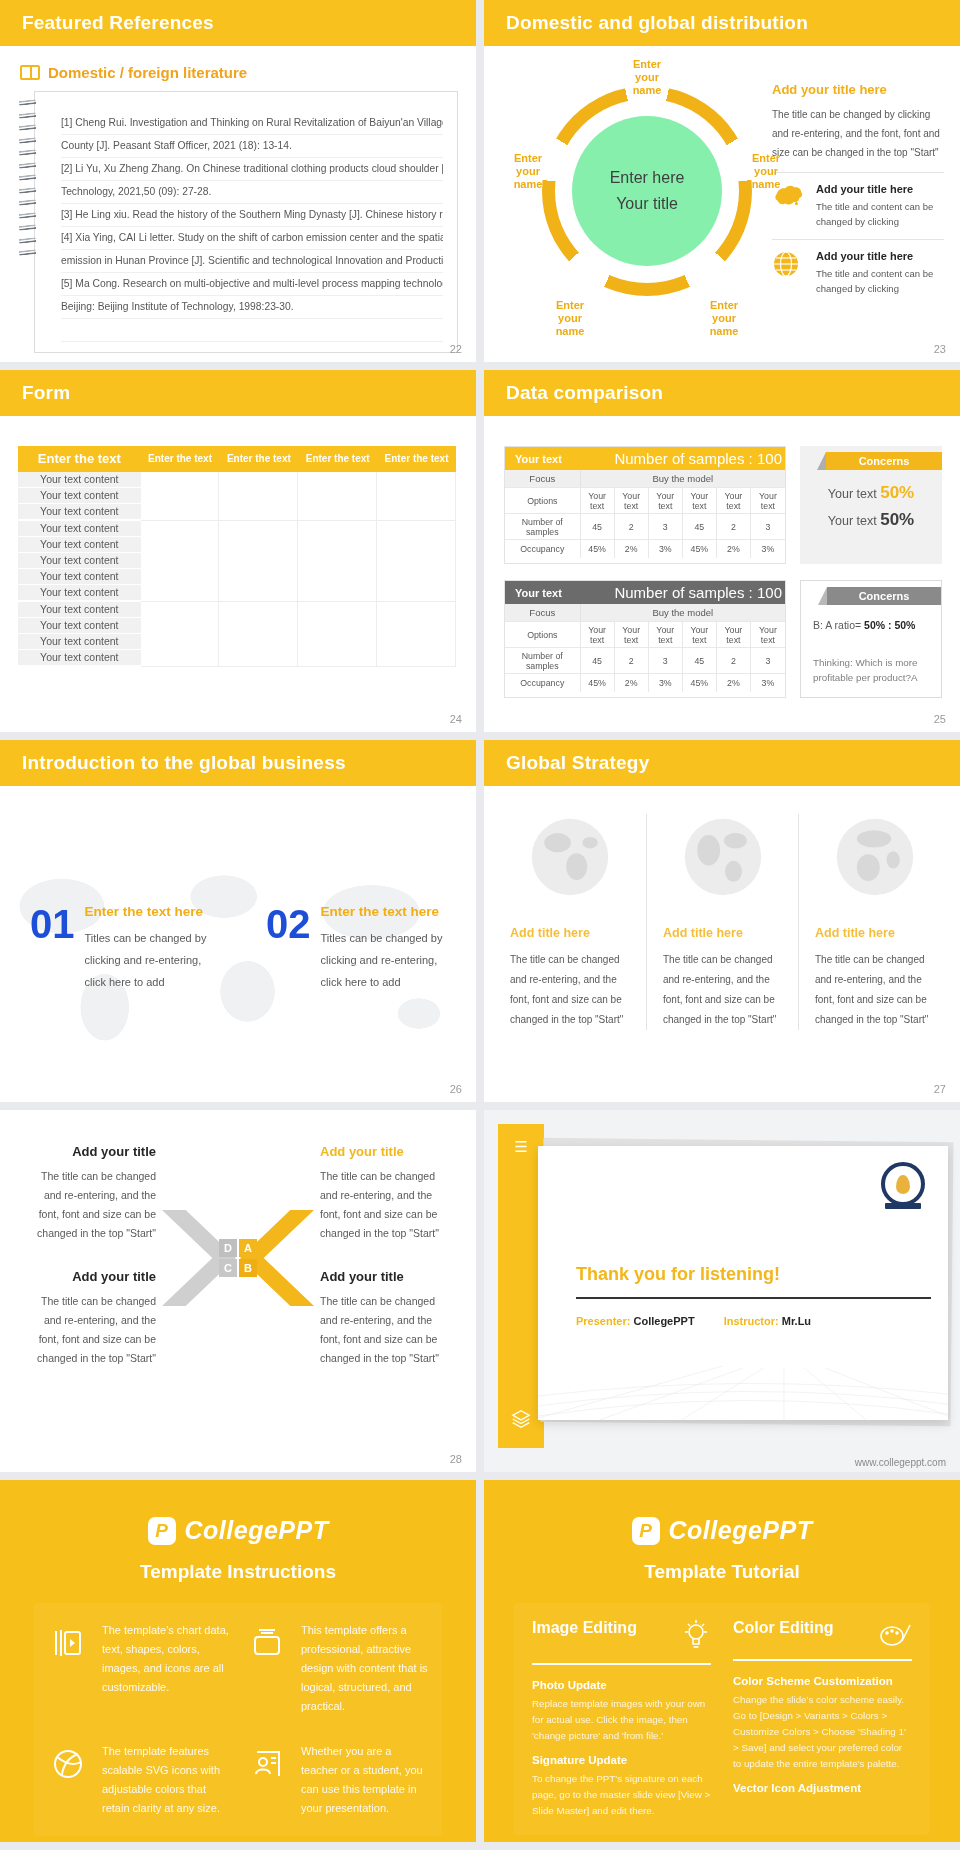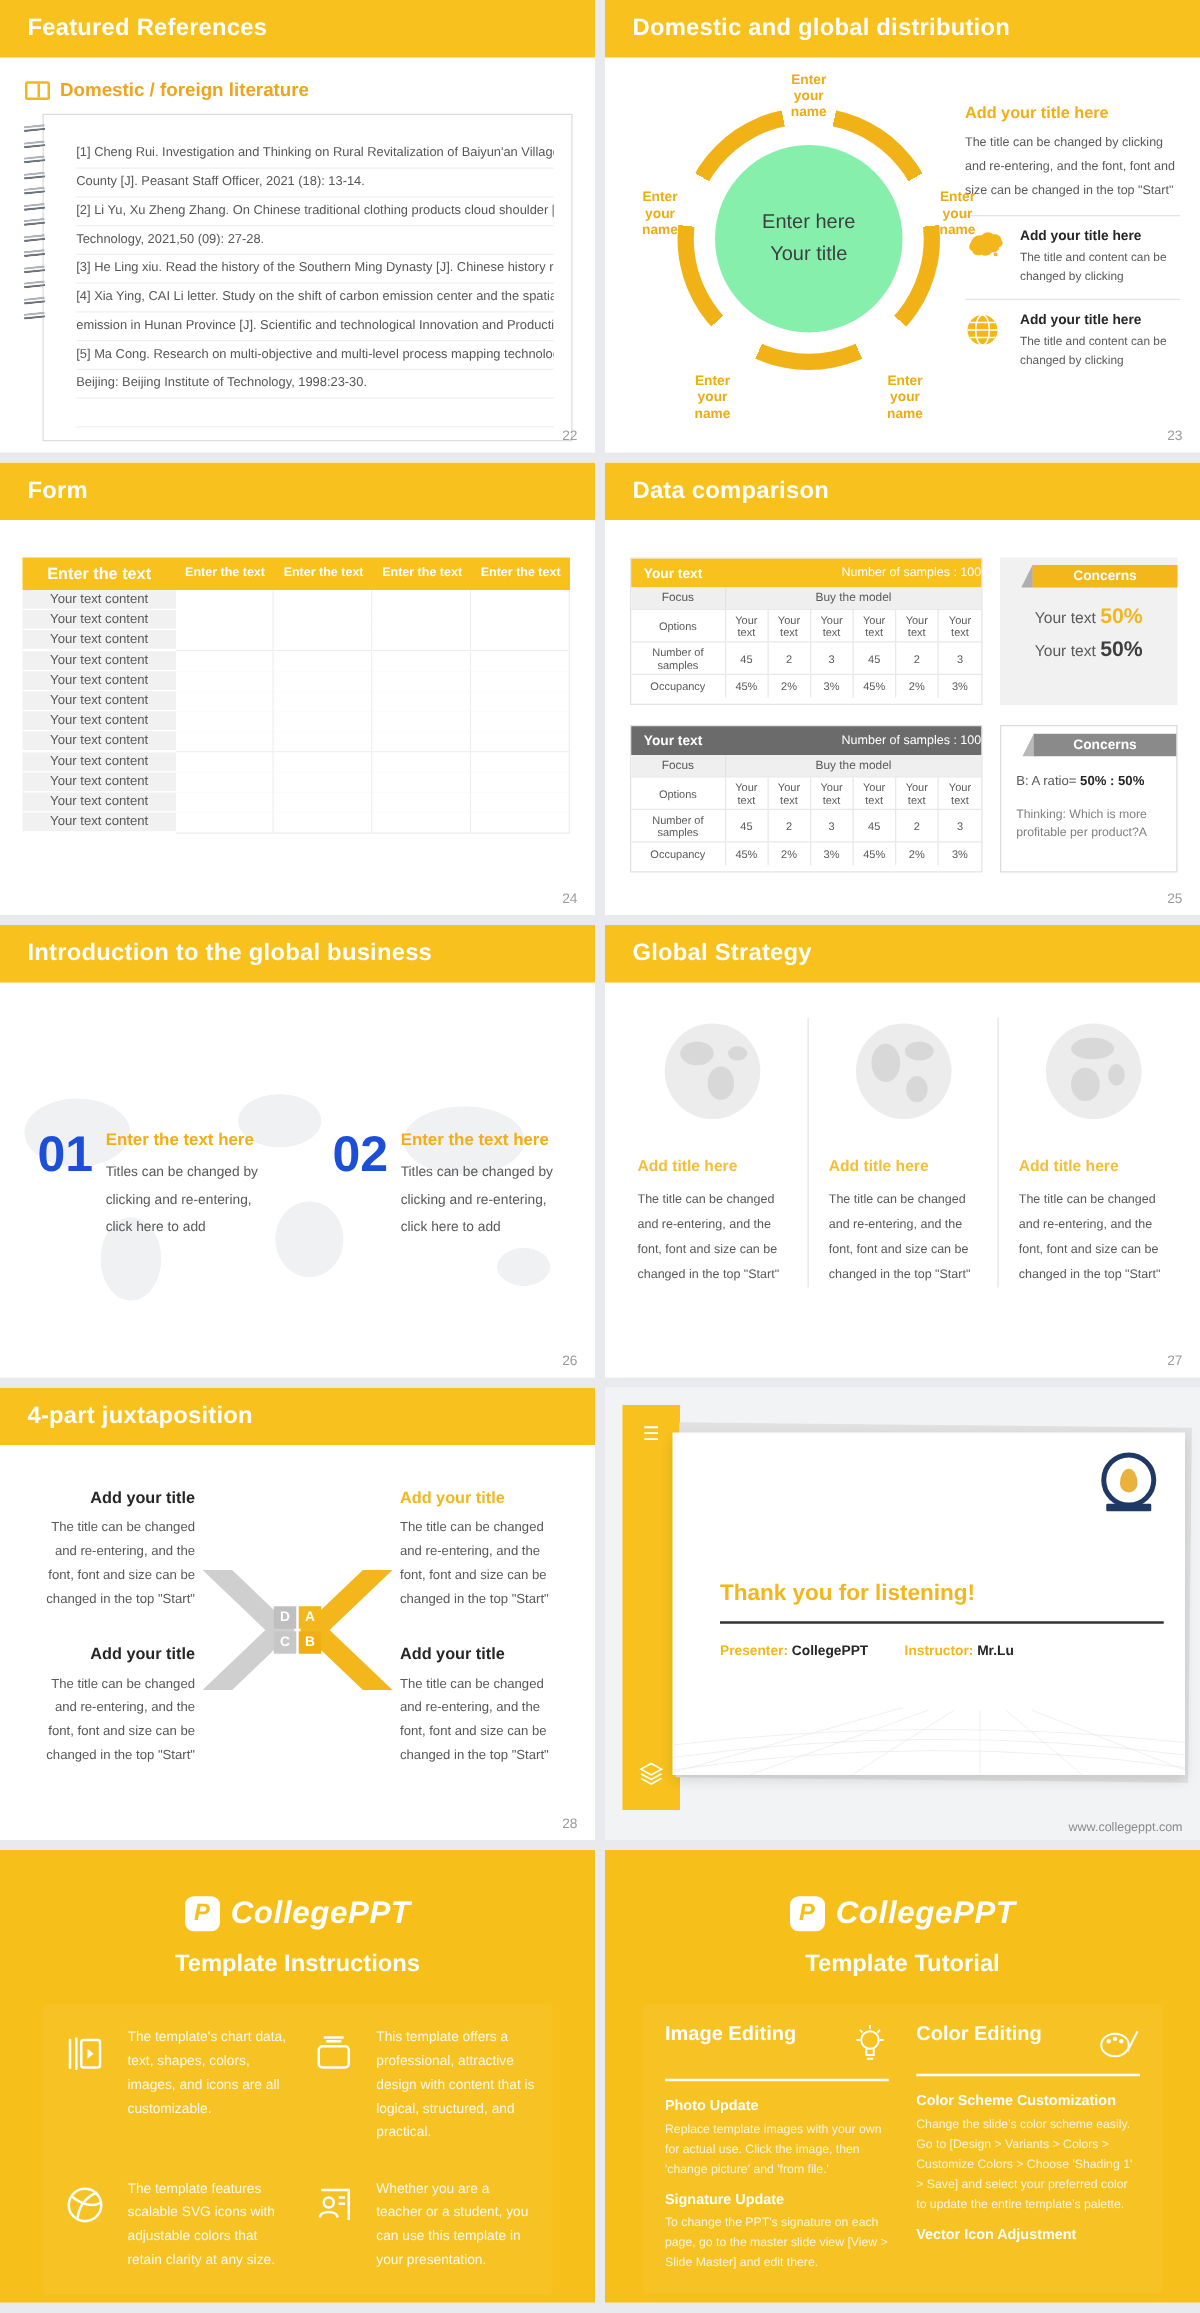--- a/index.html
+++ b/index.html
@@ -50,21 +50,21 @@
   .frow .fc { border-bottom:1px solid #EDEDED; border-right:1px solid #EDEDED; background:#fff; }
   .frow .fc.c1 { background:#F1F1F1; border-bottom:2px solid #fff; border-right:none; color:#595959; font-size:10.5px; text-align:center; line-height:15px; }
 
   
   .s25-grid { display:grid; grid-template-columns:282px 1fr; gap:16px 14px; padding:30px 18px 0 20px; }
   .dtable { border:1px solid #E3E3E3; }
   .dhead { display:flex; color:#fff; height:23px; align-items:center; font-size:11px; }
   .gold-t .dhead { background:#F8C11D; }
   .gray-t .dhead { background:#6B6B6B; }
   .dhead .dh-l { font-weight:bold; padding-left:10px; width:38%; }
-  .dhead .dh-r { width:62%; text-align:right; font-size:10px; }
+  .dhead .dh-r { width:62%; text-align:center; font-size:15px; }
   .dfocus { display:grid; grid-template-columns:27% 1fr; background:#EFEFEF; font-size:9.5px; color:#595959; }
   .dfocus span { text-align:center; line-height:17px; border-right:1px solid #E3E3E3; }
   .dfocus span:last-child { border-right:none; }
   .drow { display:grid; grid-template-columns:27% repeat(6,1fr); font-size:8.8px; color:#595959; border-top:1px solid #E8E8E8; }
   .drow span { display:flex; align-items:center; justify-content:center; text-align:center; border-right:1px solid #E8E8E8; padding:2px 1px; line-height:10px; }
   .drow span:last-child { border-right:none; }
   .drow.opts span, .drow.nums span { min-height:25px; }
   .drow.occ span { min-height:18px; }
   .concern { position:relative; padding-top:30px; min-height:118px; }
   .concern.c1g { background:#F1F1F1; }
@@ -73,21 +73,21 @@
   .ribbon::before { content:""; position:absolute; left:-9px; top:0; border-bottom:18px solid rgba(0,0,0,.28); border-left:9px solid transparent; }
   .gold-r { background:#F3B71C; }
   .gray-r { background:#8A8A8A; }
   .c-lines { text-align:center; color:#595959; font-size:12.5px; }
   .c-lines > div { margin:7px 0; }
   .c-lines b { font-size:17px; }
   .v-gold { color:#F3B71C; }
   .v-dark { color:#3F3F3F; }
   .c2-body { padding:8px 12px; font-size:10.5px; color:#595959; }
   .c2-body b { color:#262626; }
-  .c2-body p { margin-top:13px; font-size:9.8px; color:#7F7F7F; line-height:15px; }
+  .c2-body p { margin-top:24px; font-size:9.8px; color:#7F7F7F; line-height:15px; }
 
   
   .s26 .map { position:absolute; inset:46px 0 0 0; opacity:.55;
     background:
       radial-gradient(ellipse 70px 45px at 13% 38%, #E3E6E9 60%, transparent 61%),
       radial-gradient(ellipse 40px 55px at 22% 70%, #E3E6E9 60%, transparent 61%),
       radial-gradient(ellipse 55px 35px at 47% 35%, #E3E6E9 60%, transparent 61%),
       radial-gradient(ellipse 45px 50px at 52% 65%, #E3E6E9 60%, transparent 61%),
       radial-gradient(ellipse 80px 45px at 78% 40%, #E3E6E9 60%, transparent 61%),
       radial-gradient(ellipse 35px 25px at 88% 72%, #E3E6E9 60%, transparent 61%); }
@@ -497,21 +497,20 @@
             <ellipse cx="64" cy="48" rx="7" ry="9" fill="#D8D8D8"></ellipse>
           </svg>
         <h4>Add title here</h4>
         <p>The title can be changed and re-entering, and the font, font and size can be changed in the top "Start"</p>
       </div>
     </div>
     <span class="pageno">27</span>
   </section>
 
   <section class="slide">
-    <header class="bar"><span>4-part juxtaposition</span></header>
     <div class="s28-grid">
       <div class="s28-block ra">
         <h4>Add your title</h4>
         <p>The title can be changed and re-entering, and the font, font and size can be changed in the top "Start"</p>
       </div>
       <div class="xgraphic">
         <div class="chev gray"></div>
         <div class="chev gold"></div>
         <span class="tile t-d">D</span>
         <span class="tile t-a">A</span>

